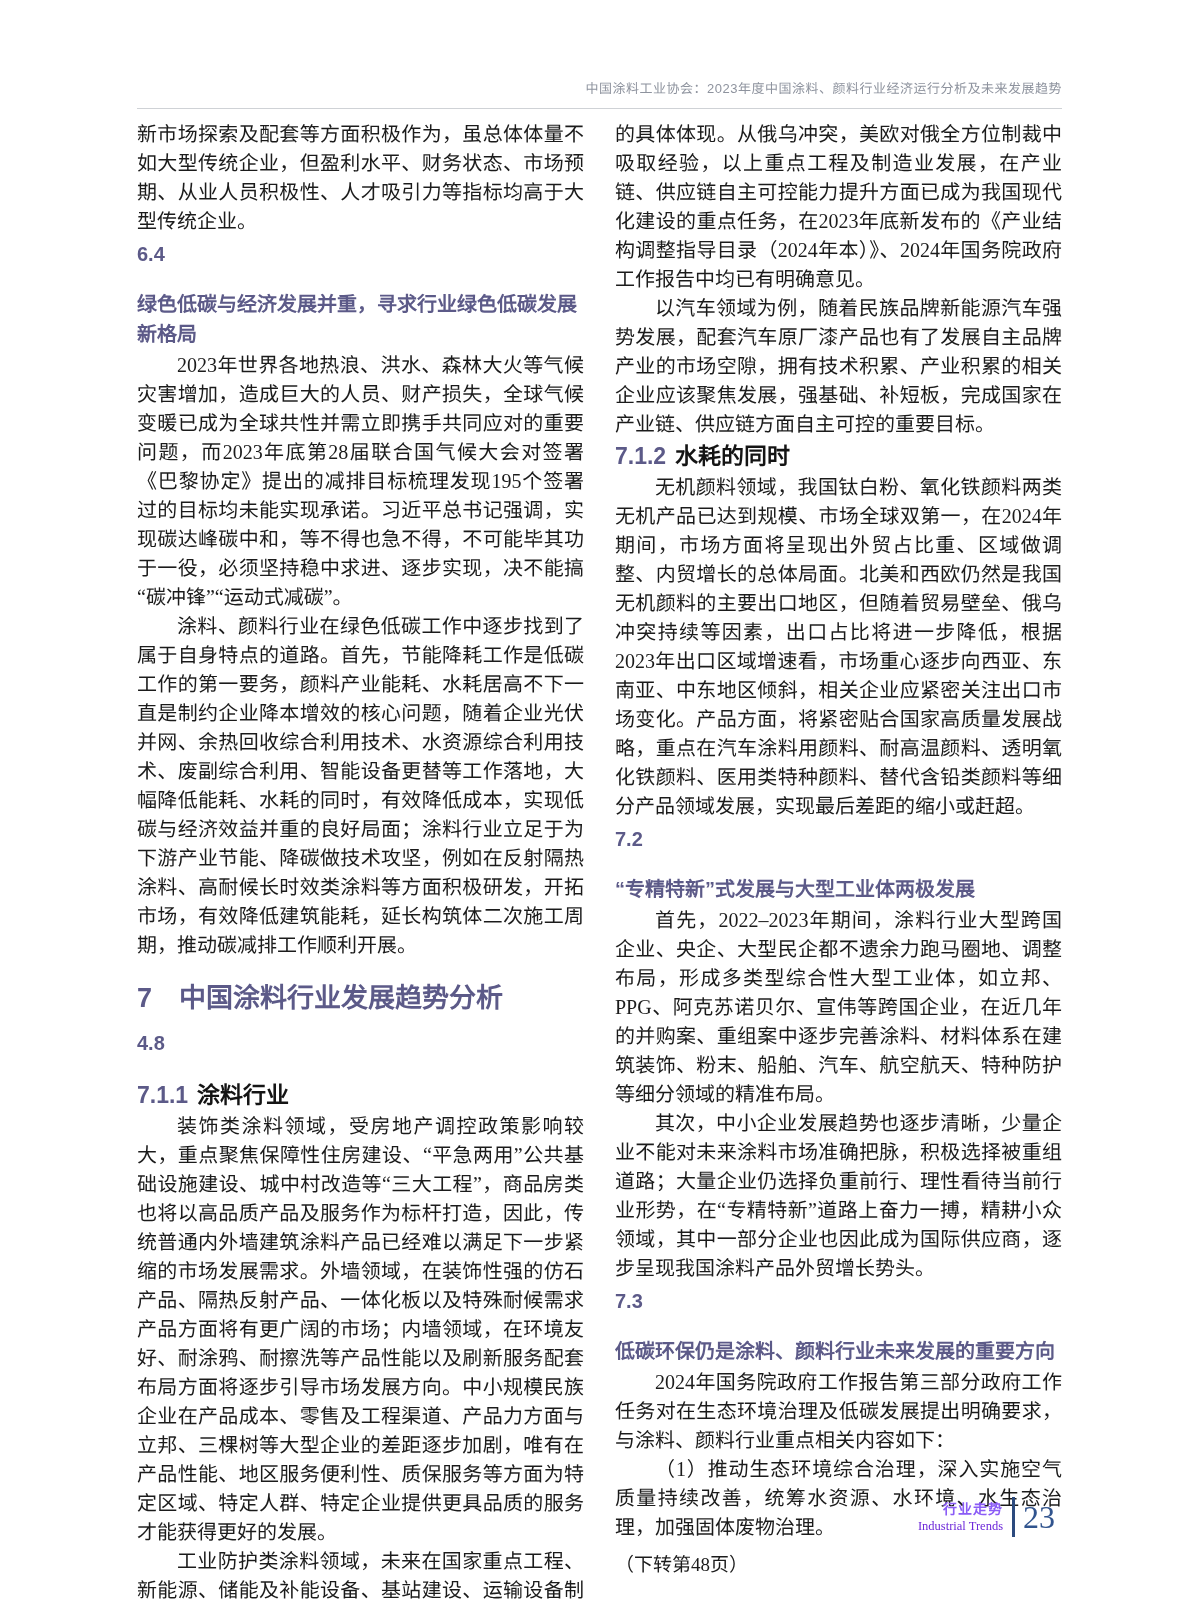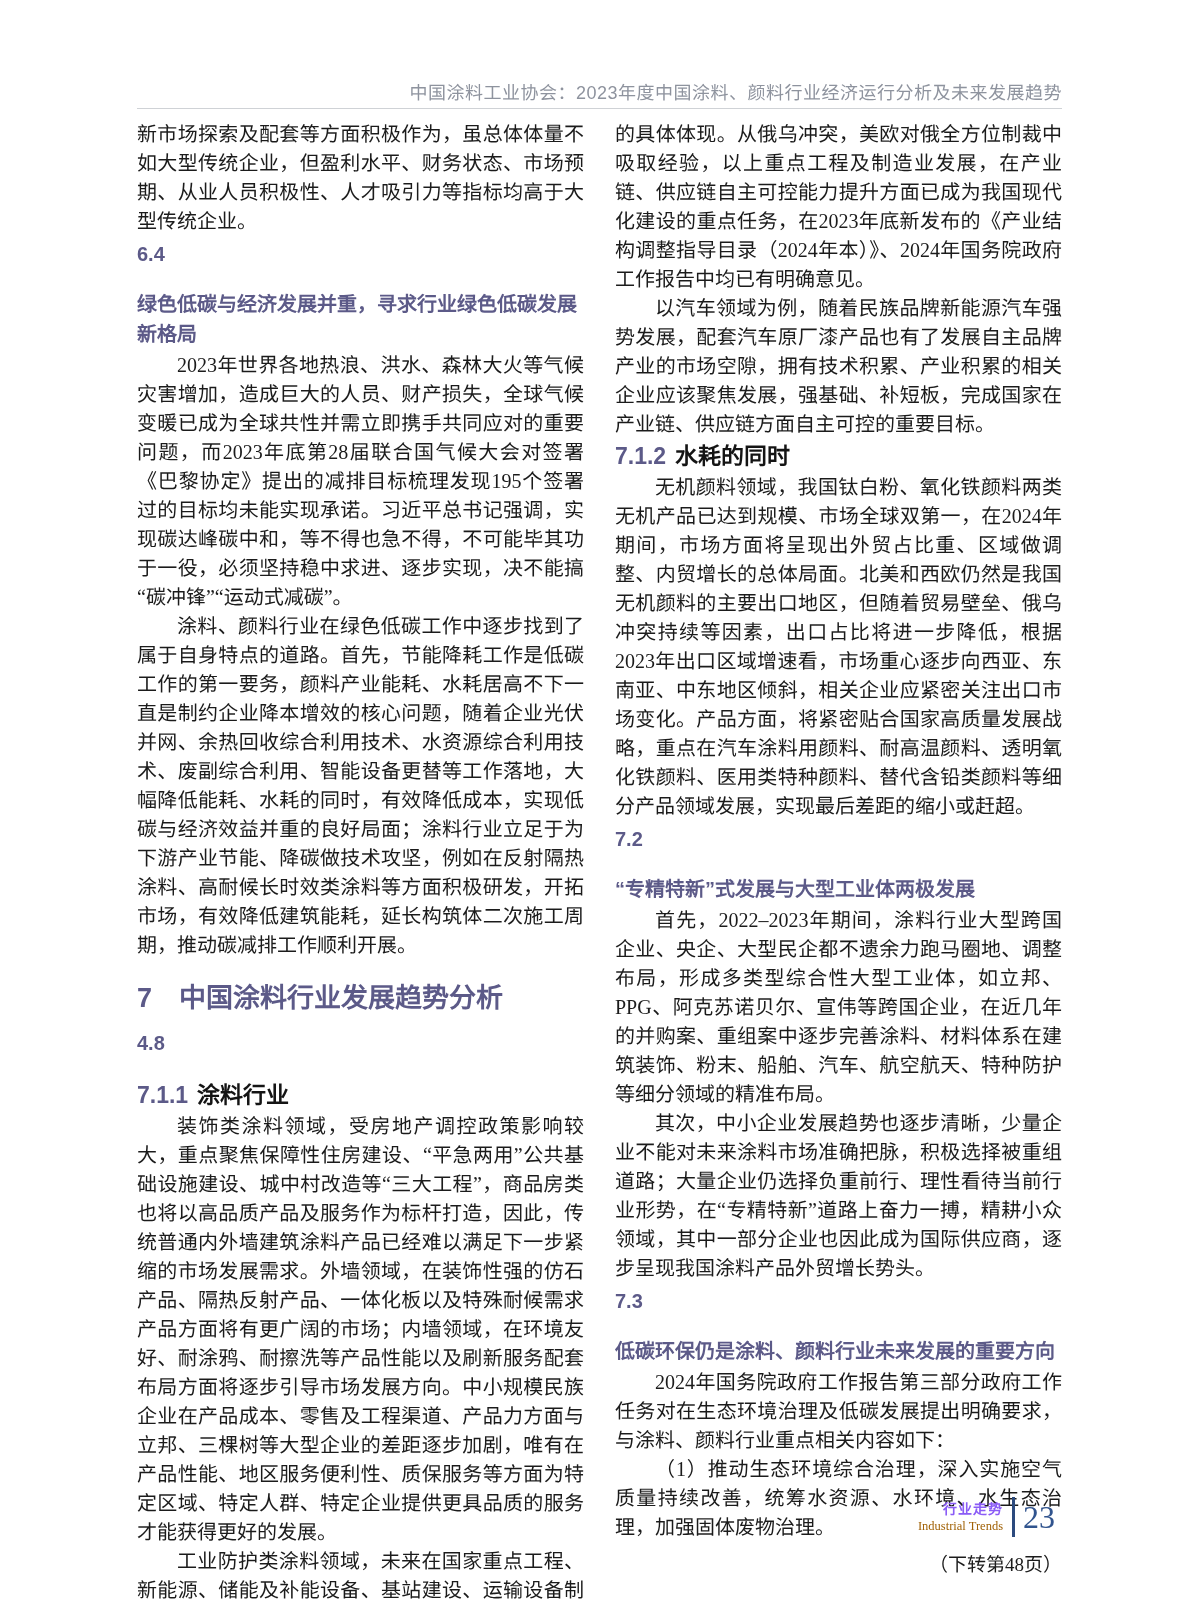--- a/index.html
+++ b/index.html
@@ -10,21 +10,21 @@
     color:#1b1b1b;
     position:relative;
     overflow:hidden;
   }
   .page{position:absolute;inset:0;}
   
   .header{
     position:absolute;left:144px;right:125px;top:78px;
     text-align:right;
     font-family:"Liberation Sans","DejaVu Sans",sans-serif;
-    font-size:18px;color:#8e939e;letter-spacing:.5px;
+    font-size:13px;color:#8e939e;letter-spacing:.5px;
   }
   .header-rule{
     position:absolute;left:137px;right:125px;top:108px;
     border-bottom:1.5px solid #cfd2d6;
   }
   
   .columns{
     position:absolute;left:137px;top:120px;width:925px;
     display:flex;gap:31px;
   }
@@ -68,36 +68,36 @@
     font-family:"Liberation Sans","DejaVu Sans",sans-serif;
     font-weight:700;color:#5c5a88;
     font-size:27px;line-height:36px;
     margin:20px 0 12px 0;
   }
   .h-main .h-num{flex:0 0 42px;}
   
   .cont-note{
     margin-top:8px;
     font-size:19px;line-height:29px;
-    text-align:right;
+    text-align:left;
   }
   
   .footer{
     position:absolute;right:132px;top:1497px;
     display:flex;align-items:center;
   }
   .footer-labels{text-align:right;margin-right:9px;}
   .footer-zh{
     font-family:"Liberation Sans","DejaVu Sans",sans-serif;
     font-weight:700;font-size:14px;line-height:19px;color:#8b5cf6;
     letter-spacing:1px;
   }
   .footer-en{
     font-family:"Liberation Serif","DejaVu Serif",serif;
-    font-size:12.5px;line-height:15px;color:#a16207;
+    font-size:12.5px;line-height:15px;color:#6d28d9;
   }
   .footer-bar{
     width:3px;height:40px;background:#2c4a7e;margin-right:8px;
   }
   .footer-page{
     font-family:"Liberation Serif","DejaVu Serif",serif;
     font-size:32px;color:#31548e;
   }
 </style>
 </head>

